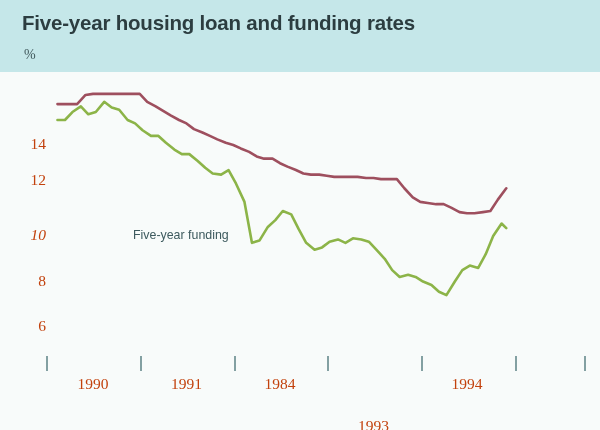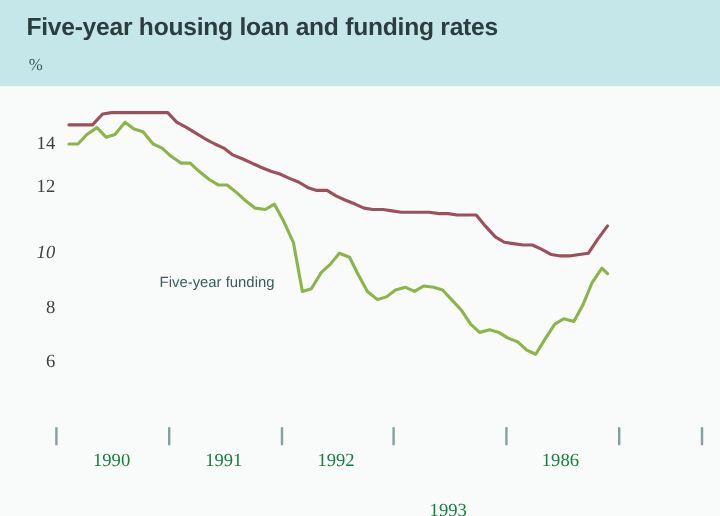--- a/index.html
+++ b/index.html
@@ -60,29 +60,30 @@
     position: absolute;
     left: 0;
     top: 0;
     width: 600px;
     height: 430px;
   }
   .ylabel {
     position: absolute;
     font-family: "Liberation Serif", serif;
     font-size: 15.5px;
-    color: #404040;
+    color: #c2410c;
     text-align: right;
     width: 34px;
+    margin-top: 24px;
   }
   .xlabel {
     position: absolute;
     font-family: "Liberation Serif", serif;
     font-size: 15.5px;
-    color: #15803d;
+    color: #c2410c;
     text-align: center;
     width: 60px;
     top: 375px;
   }
   .annot {
     position: absolute;
     font-family: "Liberation Sans", sans-serif;
     font-size: 12.4px;
     color: #3d5a5e;
     line-height: 14.5px;
@@ -128,23 +129,23 @@
   <div id="ylabels">
       <div class="ylabel" style="left: 12px; top: 111px;">14</div>
       <div class="ylabel" style="left: 12px; top: 147px;">12</div>
       <div class="ylabel" style="left: 12px; top: 202px; font-style: italic;">10</div>
       <div class="ylabel" style="left: 12px; top: 247.5px;">8</div>
       <div class="ylabel" style="left: 12px; top: 293px;">6</div>
     </div>
   <div id="xlabels">
       <div class="xlabel" style="left: 63px;">1990</div>
       <div class="xlabel" style="left: 156.5px; text-align: center;">1991</div>
-      <div class="xlabel" style="left: 250px;">1992</div>
+      <div class="xlabel" style="left: 250px;">1984</div>
       <div class="xlabel" style="left: 343.5px; margin-top: 42px;">1993</div>
-      <div class="xlabel" style="left: 437px;">1986</div>
+      <div class="xlabel" style="left: 437px;">1994</div>
     </div>
   <div id="xticks">
       <div class="tick" style="left: 46px;"></div>
       <div class="tick" style="left: 140px;"></div>
       <div class="tick" style="left: 234px;"></div>
       <div class="tick" style="left: 327px;"></div>
       <div class="tick" style="left: 421px;"></div>
       <div class="tick" style="left: 515px;"></div>
       <div class="tick" style="left: 584px;"></div>
     </div>

